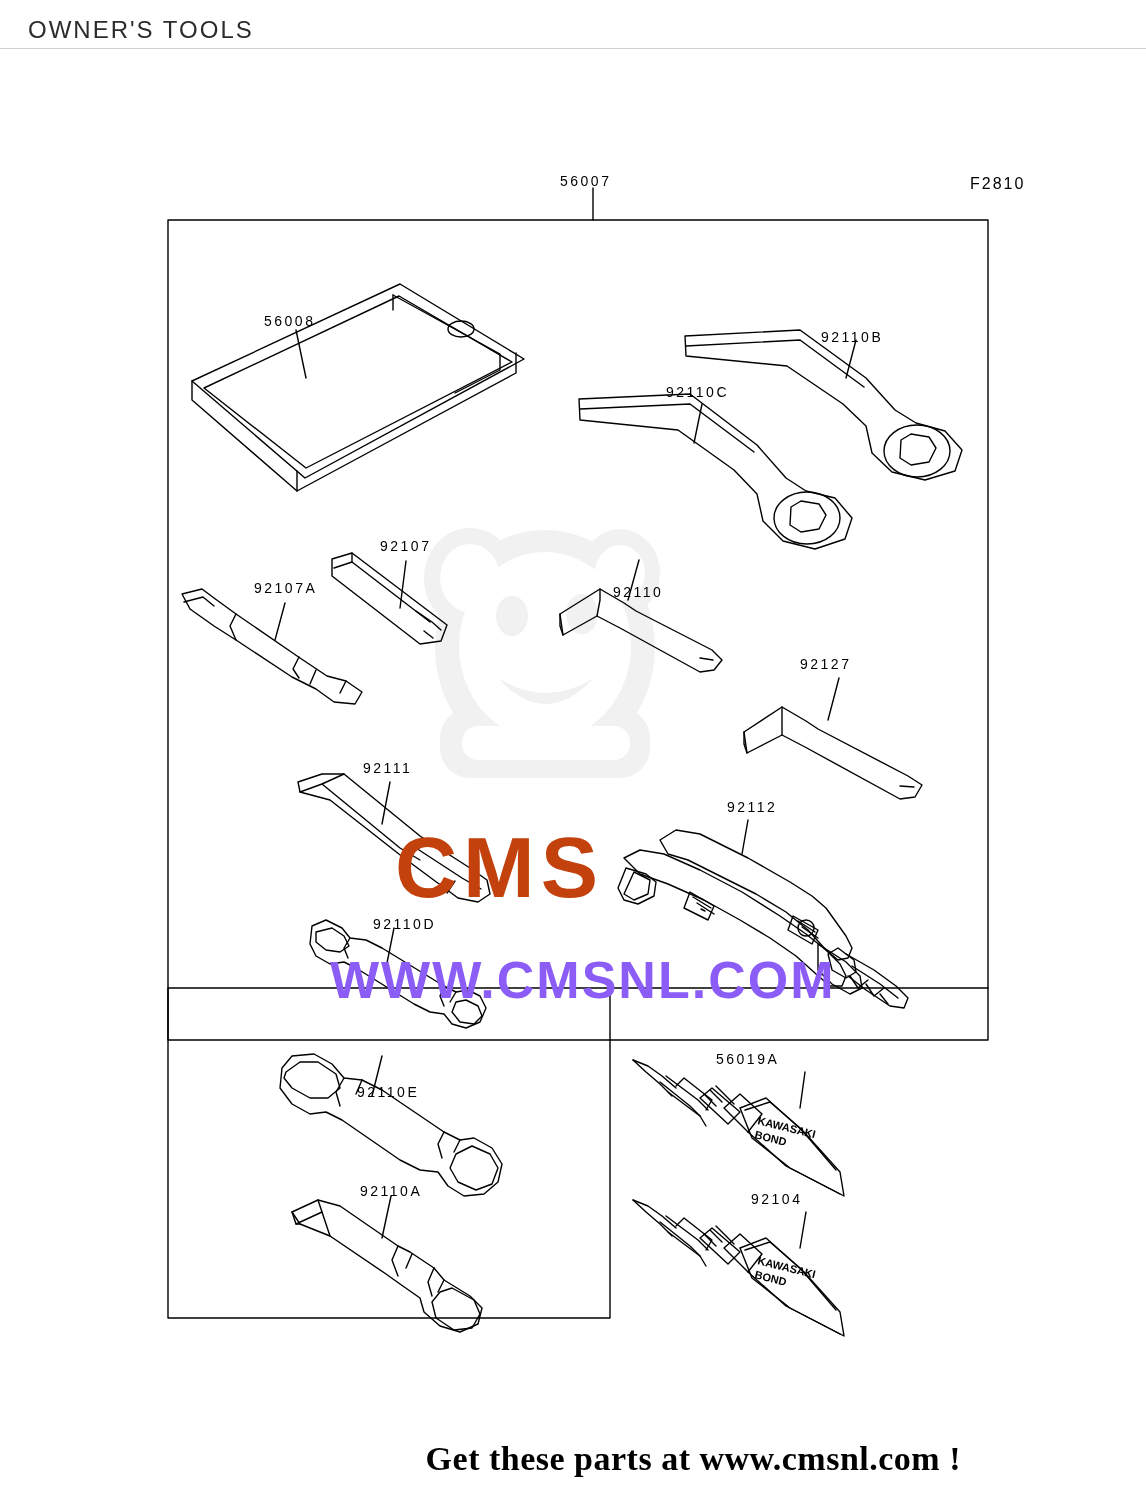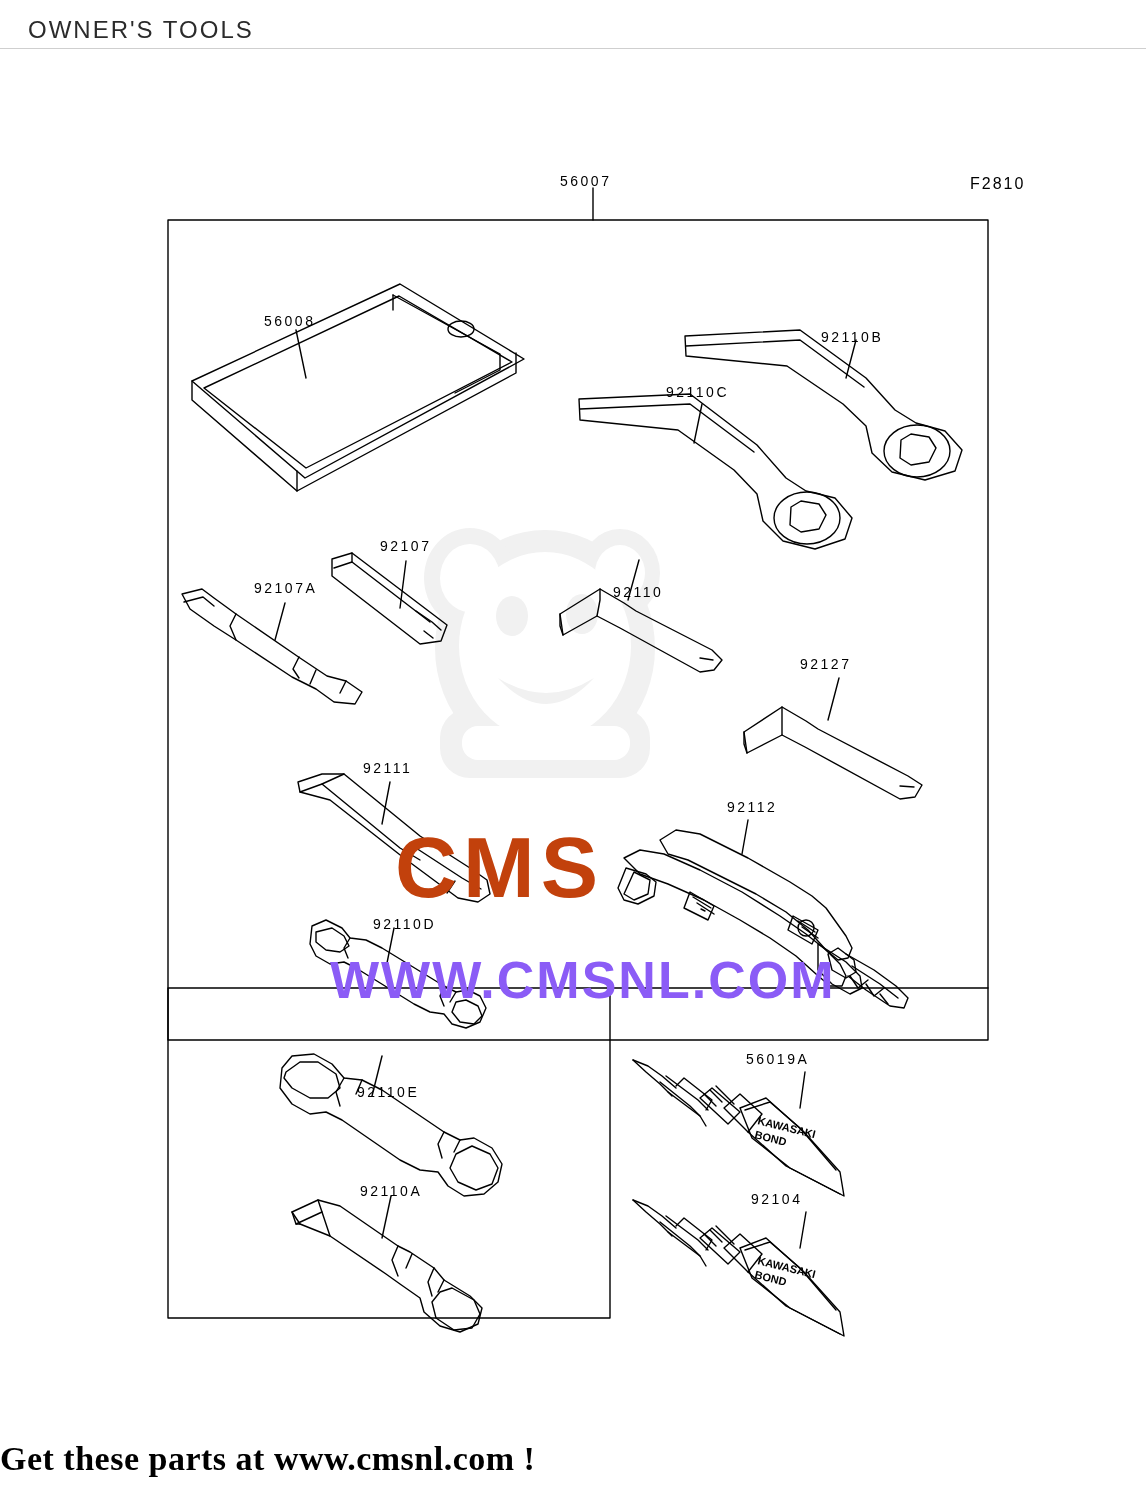--- a/index.html
+++ b/index.html
@@ -36,21 +36,21 @@
     left: 0;
     top: 48px;
     width: 1146px;
     height: 1380px;
   }
   #footer {
     position: absolute;
     left: 0;
     top: 1440px;
     width: 961px;
-    text-align: left;
+    text-align: right;
     font-family: "Liberation Serif", serif;
     font-weight: bold;
     font-size: 34px;
     letter-spacing: 0.5px;
     color: #000;
   }
   .lbl {
     position: absolute;
     font-family: "Liberation Sans", sans-serif;
     font-size: 14px;
@@ -107,21 +107,21 @@
   <div class="lbl" style="left:666px; top:336px;">92110C</div>
   <div class="lbl" style="left:380px; top:490px;">92107</div>
   <div class="lbl" style="left:613px; top:490px;margin-top:46px;">92110</div>
   <div class="lbl" style="left:254px; top:532px;">92107A</div>
   <div class="lbl" style="left:800px; top:608px;text-align:right;">92127</div>
   <div class="lbl" style="left:363px; top:712px;">92111</div>
   <div class="lbl" style="left:727px; top:751px;text-align:right;">92112</div>
   <div class="lbl" style="left:373px; top:868px;">92110D</div>
   <div class="lbl" style="left:357px; top:1036px;">92110E</div>
   <div class="lbl" style="left:360px; top:1135px;">92110A</div>
-  <div class="lbl" style="left:746px; top:1003px;">56019A</div>
+  <div class="lbl" style="left:716px; top:1003px;">56019A</div>
   <div class="lbl" style="left:751px; top:1143px;">92104</div>
 
   <div class="wm" id="wm-cms">CMS</div>
   <div class="wm" id="wm-text">WWW.CMSNL.COM</div>
 
   <svg width="1146" height="1380" viewBox="0 0 1146 1380">
     <g fill="none" stroke="#000" stroke-width="1.4" stroke-linejoin="round" stroke-linecap="round">
 
       <g stroke="none" fill="#f1f1f1">
         <ellipse cx="545" cy="600" rx="110" ry="118"></ellipse>

